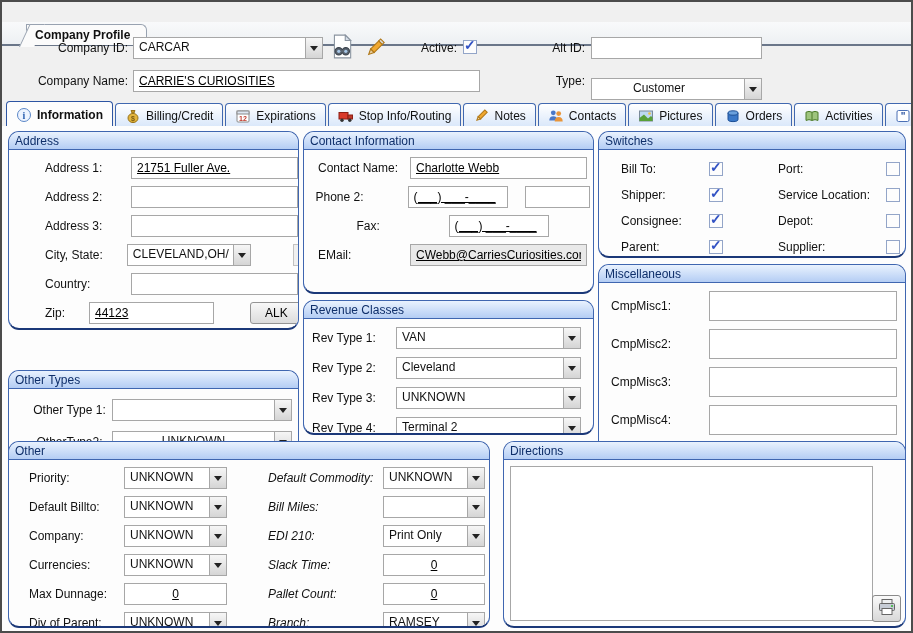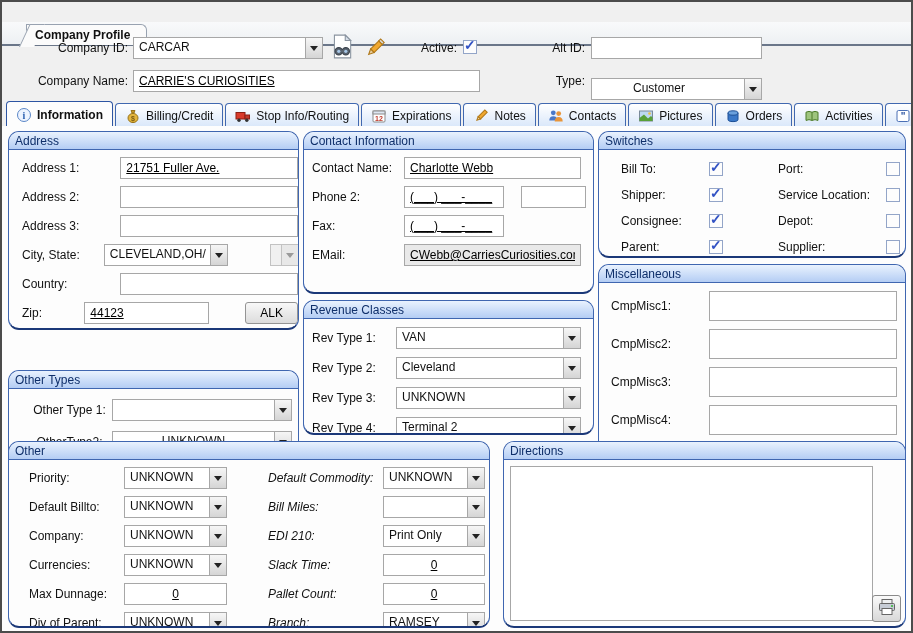--- a/index.html
+++ b/index.html
@@ -53,38 +53,38 @@
   
   .content { position:absolute; left:0; right:0; top:124px; bottom:0; background:#fdfdfd; }
   .panel { position:absolute; background:#fdfdfd; border:1px solid #3f66b0;
            border-bottom:2px solid #1b3878; border-radius:11px; overflow:hidden; }
   .phead { height:18px; background:linear-gradient(#e9f2fe,#b4cdf4);
            border-bottom:1px solid #3f66b0; color:#0f2f6a; padding:2px 6px; font-size:12px; }
   .row { display:flex; align-items:center; }
   .row .lbl { white-space:nowrap; }
 
   
-  .addr .row { margin:7px 0 0 13px;gap:24px; }
+  .addr .row { margin:7px 0 0 36px;gap:24px; }
   .addr .lbl { width:78px; }
   .addr .wide { width:186px; }
   .addr .citycombo { width:124px; }
   .addr .ctl2 { width:40px; margin-left:18px; }
   .addr .zip { width:125px; }
   .btn { border:1px solid #949494; background:linear-gradient(#f8f8f8,#dcdcdc);
          border-radius:3px; font:12px "Liberation Sans",sans-serif; height:22px; padding:0 14px;
          cursor:pointer; }
   .addr .btn { margin-left:12px; }
 
   
   .otypes .row { margin:10px 0 0 18px;text-align:center; }
   .otypes .lbl { width:85px; }
   .otypes .ot { width:180px; }
 
   
-  .cont .row { margin:7px 0 0 8px; }
+  .cont .row { margin:7px 0 0 8px;justify-content:center; }
   .cont .lbl { width:92px; }
   .cont .name { width:177px; }
   .cont .phone { width:100px; }
   .cont .ext { width:65px; margin-left:17px; }
 
   
   .rev .row { margin:8px 0 0 8px; }
   .rev .lbl { width:84px; }
   .rev .rv { width:185px; }
 
@@ -183,37 +183,37 @@
             <path d="M6 2.5 L10 2.5 L9 5 L7 5 Z" fill="#c79a2a" stroke="#9a741a"></path>
             <ellipse cx="8" cy="10" rx="5" ry="4.6" fill="#e3b53e" stroke="#9a741a"></ellipse>
             <text x="8" y="12.6" font-size="7" fill="#7a5a10" text-anchor="middle" font-weight="bold">$</text>
           </svg>
         </span>
       <span>Billing/Credit</span>
     </div>
     <div class="tab">
       <span class="ticon">
           <svg width="16" height="16" viewBox="0 0 16 16">
+            <rect x="2" y="3" width="12" height="11" rx="1" fill="#fff" stroke="#8a8a8a"></rect>
+            <rect x="2" y="3" width="12" height="3" fill="#dde6f2" stroke="#8a8a8a"></rect>
+            <text x="8" y="12.5" font-size="7" fill="#c0392b" text-anchor="middle" font-weight="bold">12</text>
+          </svg>
+        </span>
+      <span>Expirations</span>
+    </div>
+    <div class="tab">
+      <span class="ticon">
+          <svg width="16" height="16" viewBox="0 0 16 16">
             <rect x="1" y="4.5" width="9" height="6.5" fill="#d93a2b" stroke="#8c1f14"></rect>
             <rect x="10" y="7" width="4.5" height="4" fill="#c0392b" stroke="#8c1f14"></rect>
             <circle cx="4" cy="12.3" r="1.7" fill="#333"></circle>
             <circle cx="11.8" cy="12.3" r="1.7" fill="#333"></circle>
           </svg>
         </span>
       <span>Stop Info/Routing</span>
-    </div>
-    <div class="tab">
-      <span class="ticon">
-          <svg width="16" height="16" viewBox="0 0 16 16">
-            <rect x="2" y="3" width="12" height="11" rx="1" fill="#fff" stroke="#8a8a8a"></rect>
-            <rect x="2" y="3" width="12" height="3" fill="#dde6f2" stroke="#8a8a8a"></rect>
-            <text x="8" y="12.5" font-size="7" fill="#c0392b" text-anchor="middle" font-weight="bold">12</text>
-          </svg>
-        </span>
-      <span>Expirations</span>
     </div>
     <div class="tab">
       <span class="ticon">
           <svg width="16" height="16" viewBox="0 0 16 16">
             <g transform="rotate(45 8 8)">
               <rect x="6.4" y="1" width="3.4" height="9.5" fill="#f0a830" stroke="#b07818"></rect>
               <path d="M6.4 10.5 L9.8 10.5 L8.1 14 Z" fill="#e8d5a8" stroke="#b07818"></path>
             </g>
           </svg>
         </span>

